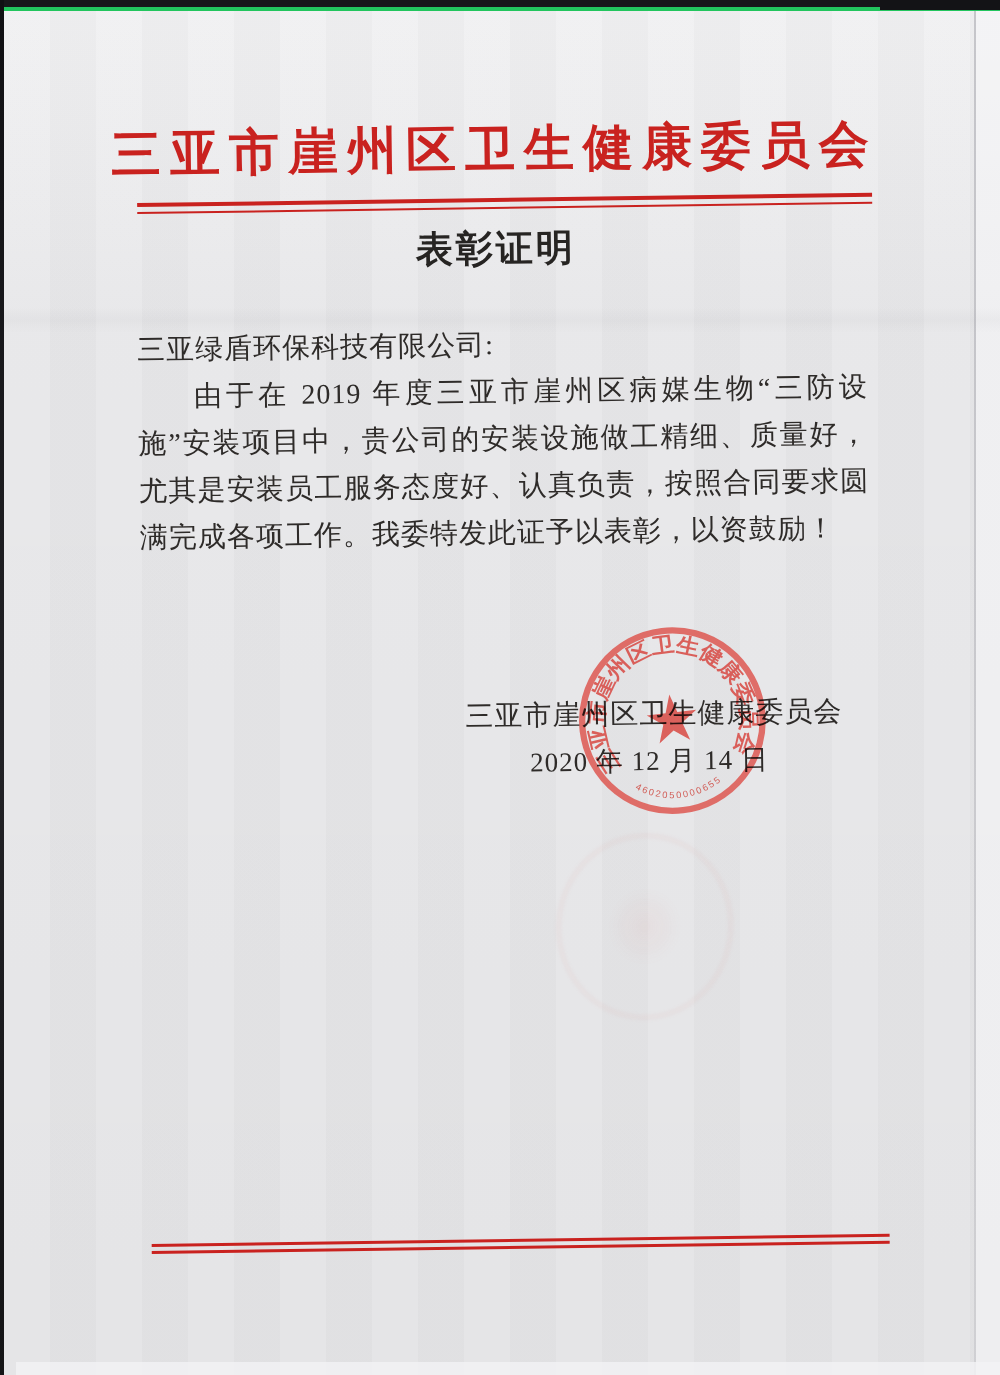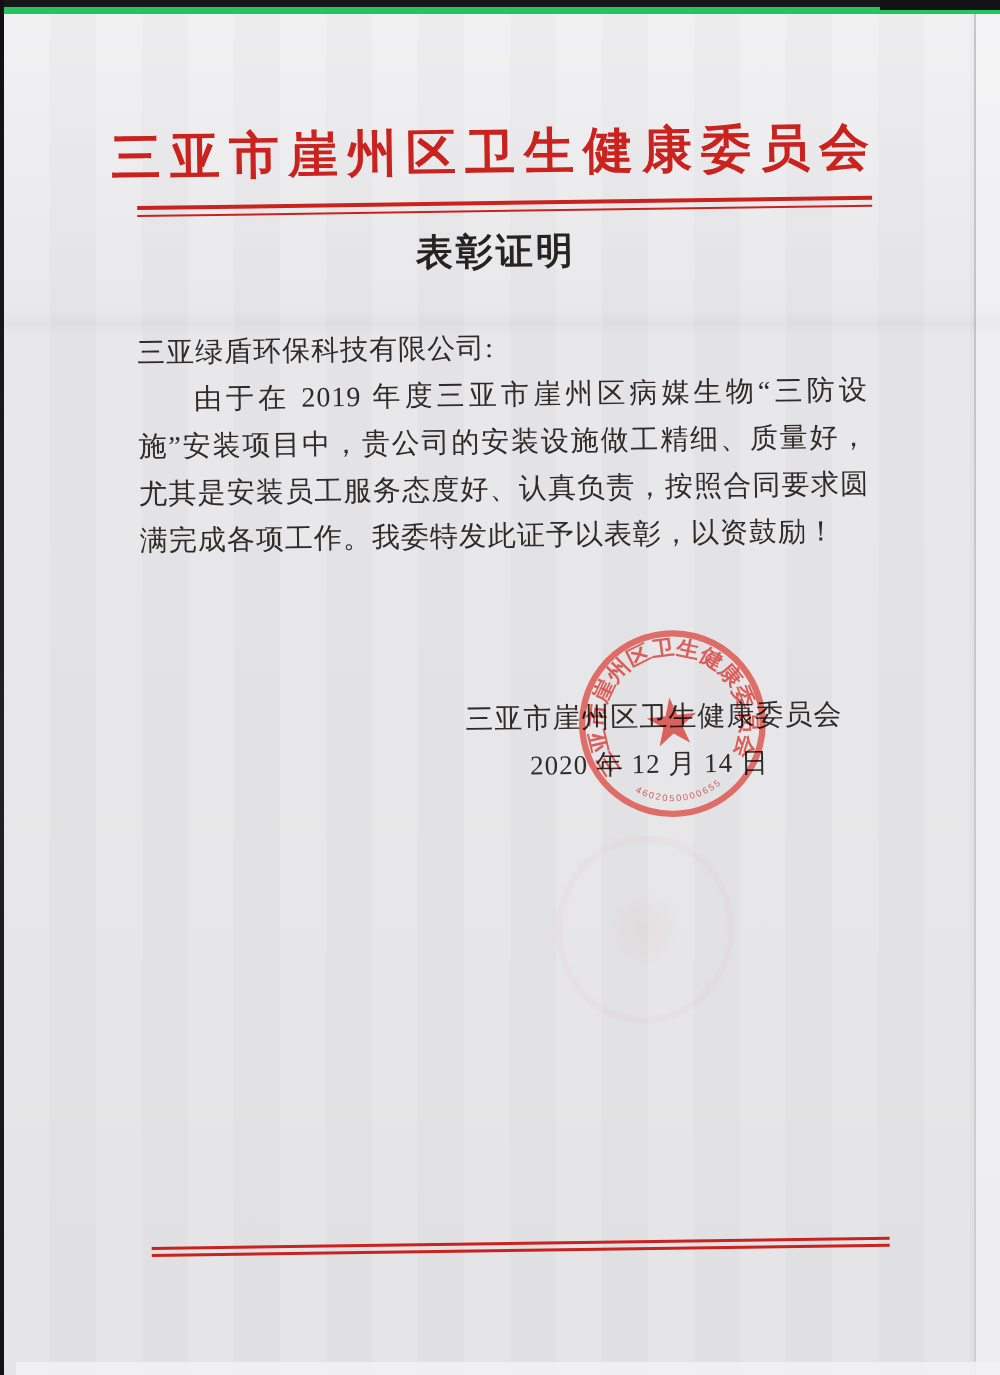--- a/index.html
+++ b/index.html
@@ -16,21 +16,21 @@
     background:#141416;
     font-family:"Liberation Serif","DejaVu Serif",serif;
   }
   
   .edge-top{position:absolute;top:0;left:0;width:100%;height:7px;background:#17171a;z-index:3;}
   .edge-topright{position:absolute;top:0;right:0;width:120px;height:10px;background:#131316;z-index:4;}
   .edge-left{position:absolute;top:0;left:0;width:4px;height:100%;z-index:4;
     background:linear-gradient(180deg,#101013 0%,#222226 55%,rgba(34,34,38,0.25) 85%,rgba(34,34,38,0) 100%);}
   
   .paper{position:absolute;left:4px;top:7px;right:0;bottom:0;background:var(--paper);z-index:1;
-    border-top:7px solid #22c55e;}
+    border-top:4px solid #22c55e;}
   .paper::before{content:"";position:absolute;inset:0;pointer-events:none;
     background:
       repeating-linear-gradient(90deg,rgba(255,255,255,.045) 0 46px,rgba(0,0,0,.014) 46px 92px),
       linear-gradient(180deg,rgba(255,255,255,.28) 0%,rgba(0,0,0,.015) 22%,rgba(0,0,0,.03) 100%);}
   .crease-right{position:absolute;top:0;bottom:0;right:24px;width:2px;z-index:2;
     background:linear-gradient(180deg,rgba(150,150,158,.45),rgba(150,150,158,.22));}
   .right-strip{position:absolute;top:0;bottom:0;right:0;width:24px;background:rgba(250,250,252,.55);z-index:1;}
   .bottom-band{position:absolute;left:12px;right:0;bottom:0;height:13px;background:#f3f3f5;opacity:.8;z-index:2;}
   .crease-mid{position:absolute;left:0;right:0;top:296px;height:26px;z-index:1;pointer-events:none;
     background:linear-gradient(180deg,transparent,rgba(120,120,128,.05) 50%,transparent);}

